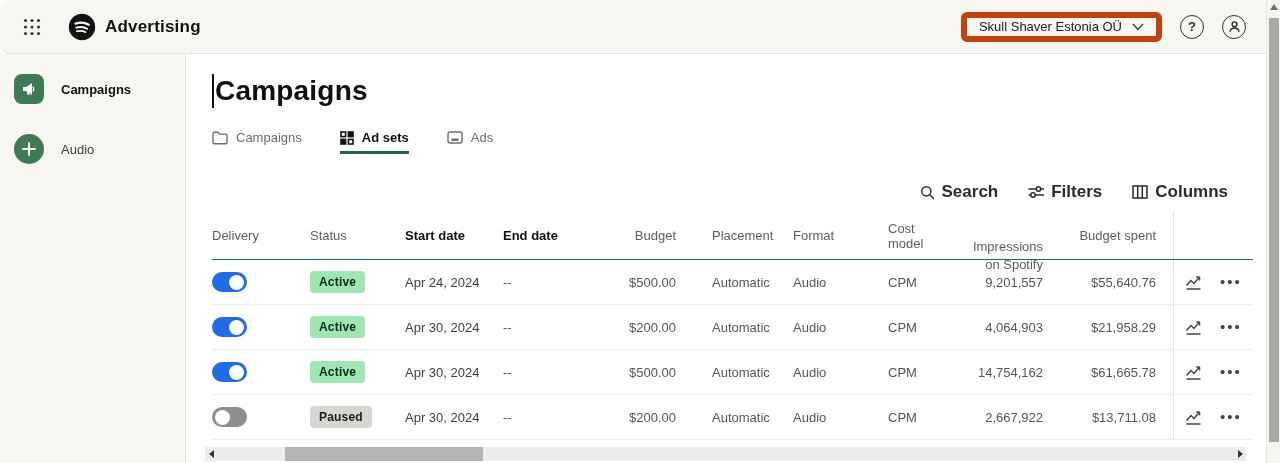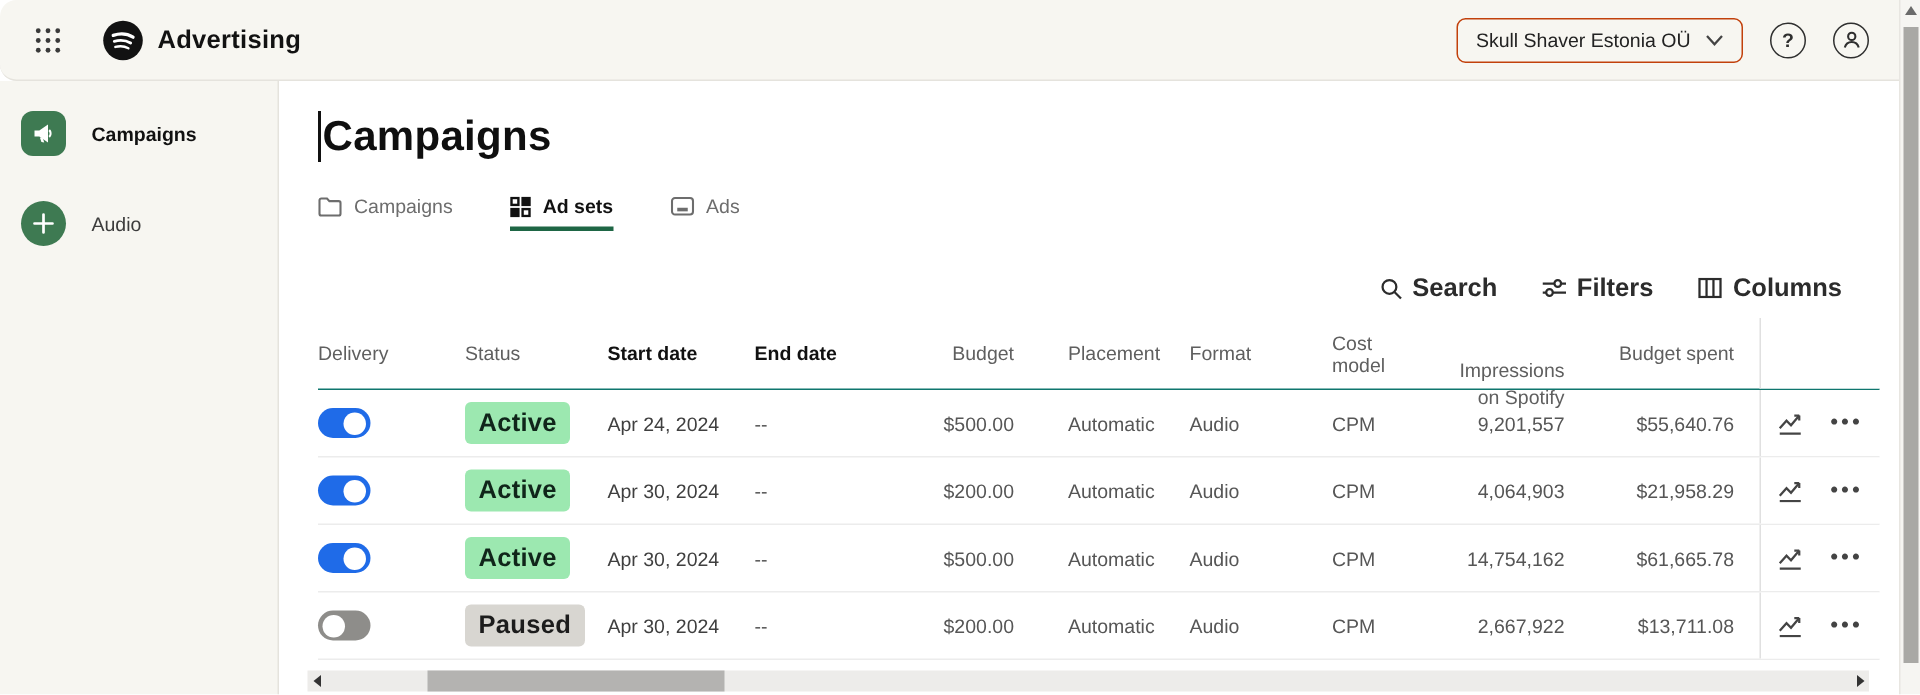--- a/index.html
+++ b/index.html
@@ -8,21 +8,21 @@
 
   
   .topbar { position:absolute; top:0; left:0; width:1280px; height:54px;
             background:#f7f6f1; border-bottom:1px solid #e5e3dd;
             display:flex; align-items:center; z-index:5;border-radius:11px; }
   .apps-btn { margin-left:18px; width:28px; height:28px; display:flex; align-items:center; justify-content:center; cursor:pointer; }
   .brand { display:flex; align-items:center; gap:9px; margin-left:22px; }
   .brand-logo { width:28px; height:28px; }
   .brand-name { font-size:17px; font-weight:bold; letter-spacing:.2px; color:#121212; }
   .topbar-right { margin-left:auto; display:flex; align-items:center; gap:18px; margin-right:34px; }
-  .org-btn { display:flex; align-items:center; gap:10px; border:1px solid #c2410c; border-radius:6px;
+  .org-btn { display:flex; align-items:center; gap:10px; border:6px solid #c2410c; border-radius:6px;
              background:transparent; height:30px; padding:0 12px; font-size:13px; color:#222; cursor:pointer; }
   .circle-icon { width:24px; height:24px; border-radius:50%; border:1.6px solid #2f2f2f;
                  display:flex; align-items:center; justify-content:center; font-size:13px; font-weight:bold; color:#2f2f2f; cursor:pointer; background:transparent; }
 
   
   .sidebar { position:absolute; top:54px; left:0; width:186px; height:409px;
              background:#f7f6f1; border-right:1px solid #e5e3dd; }
   .side-item { display:flex; align-items:center; gap:17px; padding:8px 14px; cursor:pointer; }
   .side-item.first { margin-top:12px; }
   .side-ic-sq { width:30px; height:30px; border-radius:8px; background:#3e7a52; display:flex; align-items:center; justify-content:center; }
@@ -75,21 +75,21 @@
   .t-head .hd-bold { color:#111; font-weight:bold; }
   .t-head .c-impr { line-height:1.35;margin-top:40px; }
 
   .dates { color:#3f3f3f; }
 
   .toggle { width:35px; height:20px; border-radius:10px; background:#1f6be8; position:relative; cursor:pointer; }
   .toggle::after { content:""; position:absolute; top:2.5px; right:3px; width:15px; height:15px; border-radius:50%; background:#fff; }
   .toggle.off { background:#8e8d8a; }
   .toggle.off::after { right:auto; left:3px; }
 
-  .badge { display:inline-block; font-size:17px; font-weight:bold; color:#10251a;
+  .badge { display:inline-block; font-size:12px; font-weight:bold; color:#10251a;
            background:#9ce8b0; border-radius:4px; padding:4px 9px; letter-spacing:.2px; }
   .badge.paused { background:#d8d6d1; color:#1c1c1c; }
 
   .icon-btn { background:none; border:none; cursor:pointer; display:flex; align-items:center; color:#444; }
   .dots { font-size:15px; letter-spacing:2px; color:#444; line-height:10px; }
 
   
   .hscroll { position:absolute; left:205px; top:447px; width:1041px; height:14px; background:#edecea; display:flex; align-items:center; }
   .hs-arrow { width:12px; height:14px; display:flex; align-items:center; justify-content:center; cursor:pointer; }
   .tri-left  { width:0; height:0; border-top:4px solid transparent; border-bottom:4px solid transparent; border-right:5px solid #333; }

